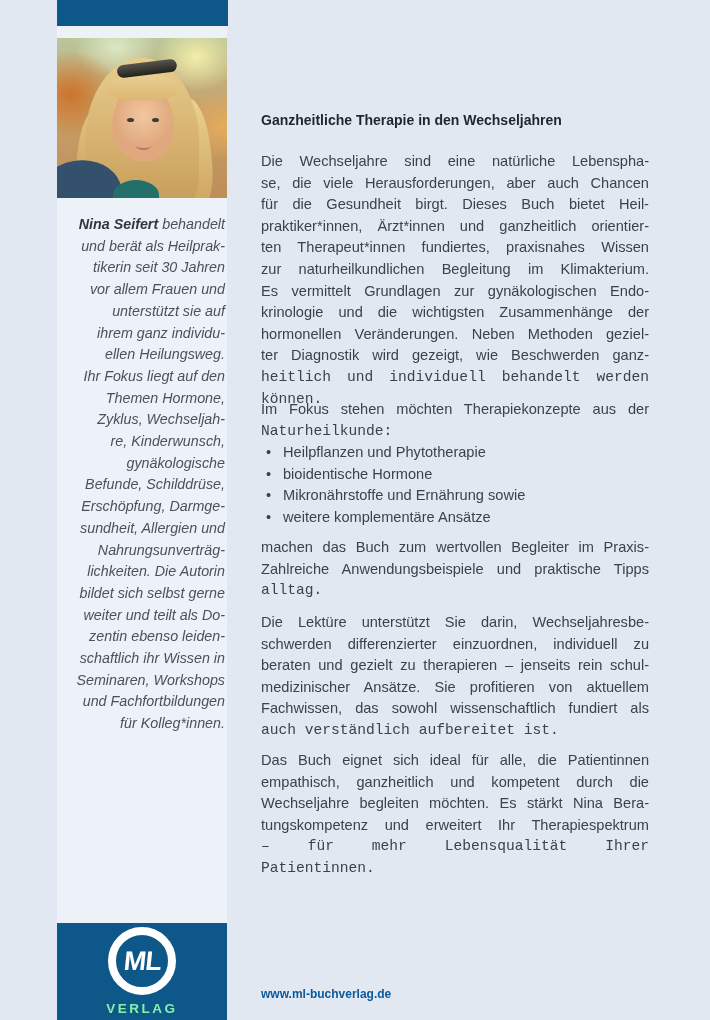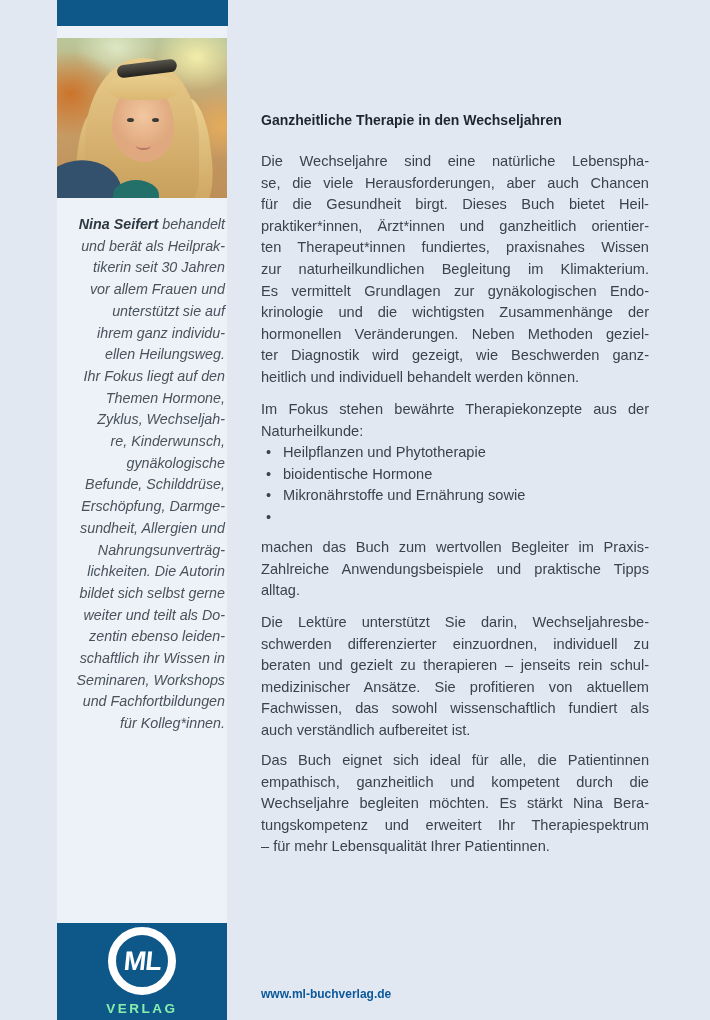--- a/index.html
+++ b/index.html
@@ -73,21 +73,21 @@
   .bio .ln { text-align:right; }
   
   .main { position:absolute; left:261px; top:0; width:388px; color:#39434d;
     font-size:14.6px; line-height:21.6px; }
   .heading { position:absolute; left:0; top:110px; width:388px;
     font-weight:bold; font-size:14px; color:#1d2630; }
   .para { position:absolute; left:0; width:388px; }
   .p1 { top:151px; } .p2 { top:399px; } .p3 { top:537px; }
   .p4 { top:612px; } .p5 { top:750px; }
   .justified .ln { text-align:justify; text-align-last:justify; }
-  .justified .ln.last { text-align-last:left; }
+  .justified .ln.last { text-align-last:left;font-family:Liberation Mono, monospace; }
   .bullets { position:absolute; left:0; top:442px; width:388px; }
   .bullet-ln { display:flex; }
   .bullet-ln .dot { width:17px; padding-left:5px; color:#39434d; }
   
   .logo-block {
     position:absolute; left:57px; top:923px; width:170px; height:97px;
     background:#0e5789; text-align:center;
   }
   .logo-circle {
     width:52px; height:52px; border:8px solid #ffffff; border-radius:50%;
@@ -169,38 +169,39 @@
         <div class="ln">praktiker*innen, Ärzt*innen und ganzheitlich orientier-</div>
         <div class="ln">ten Therapeut*innen fundiertes, praxisnahes Wissen</div>
         <div class="ln">zur naturheilkundlichen Begleitung im Klimakterium.</div>
         <div class="ln">Es vermittelt Grundlagen zur gynäkologischen Endo-</div>
         <div class="ln">krinologie und die wichtigsten Zusammenhänge der</div>
         <div class="ln">hormonellen Veränderungen. Neben Methoden geziel-</div>
         <div class="ln">ter Diagnostik wird gezeigt, wie Beschwerden ganz-</div>
         <div class="ln last">heitlich und individuell behandelt werden können.</div>
       </div>
     <div class="para p2 justified">
-        <div class="ln">Im Fokus stehen bewährte Therapiekonzepte aus der</div>
+        <div class="ln">Im Fokus stehen möchten Therapiekonzepte aus der</div>
         <div class="ln last">Naturheilkunde:</div>
       </div>
     <div class="bullets">
         <div class="bullet-ln">
           <span class="dot">•</span>
           <span>Heilpflanzen und Phytotherapie</span>
         </div>
         <div class="bullet-ln">
           <span class="dot">•</span>
           <span>bioidentische Hormone</span>
         </div>
         <div class="bullet-ln">
           <span class="dot">•</span>
           <span>Mikronährstoffe und Ernährung sowie</span>
         </div>
         <div class="bullet-ln">
           <span class="dot">•</span>
+          <span>weitere komplementäre Ansätze</span>
         </div>
       </div>
     <div class="para p3 justified">
         <div class="ln">machen das Buch zum wertvollen Begleiter im Praxis-</div>
         <div class="ln">Zahlreiche Anwendungsbeispiele und praktische Tipps</div>
         <div class="ln last">alltag.</div>
       </div>
     <div class="para p4 justified">
         <div class="ln">Die Lektüre unterstützt Sie darin, Wechseljahresbe-</div>
         <div class="ln">schwerden differenzierter einzuordnen, individuell zu</div>

